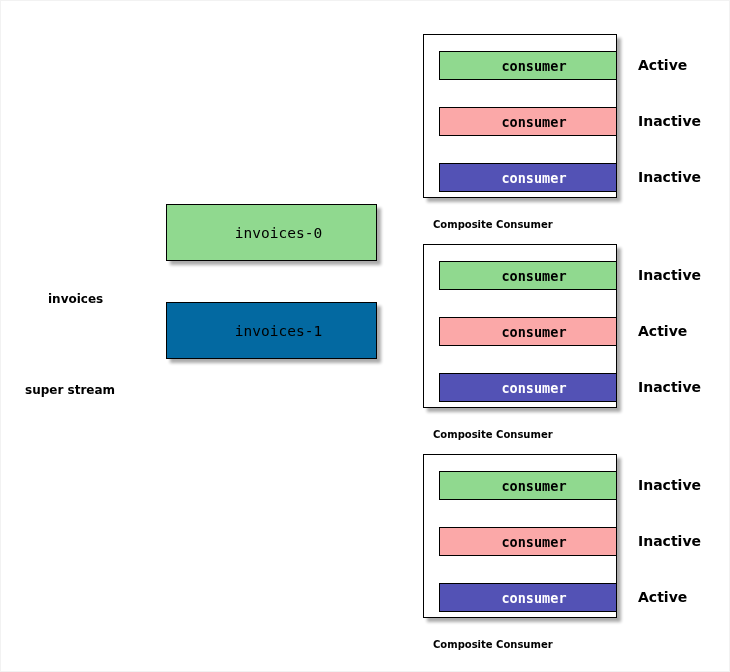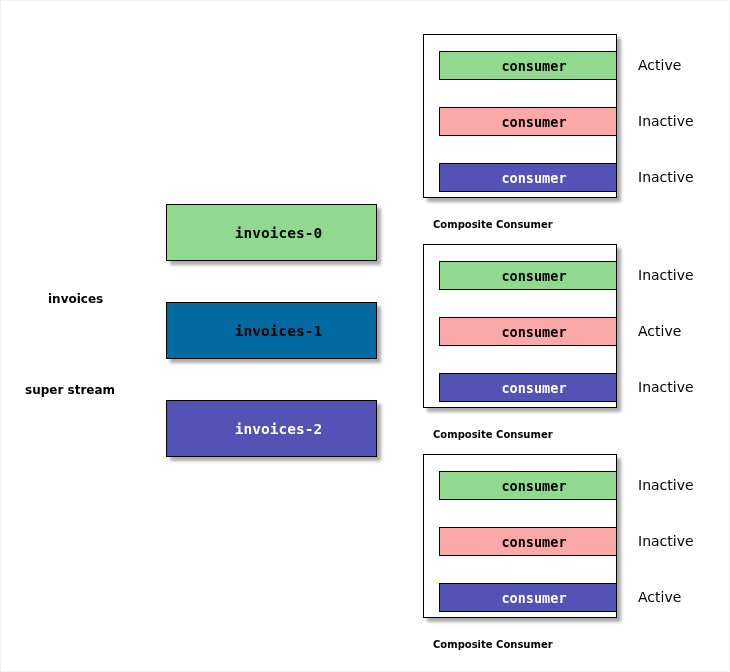--- a/index.html
+++ b/index.html
@@ -43,21 +43,21 @@
     border: 1.4px solid #000000;
     box-sizing: border-box;
     box-shadow: 4px 4px 3px rgba(0,0,0,0.33);
     display: flex;
     align-items: center;
     justify-content: center;
   }
   .stream-box .stream-label {
     font-family: "DejaVu Sans Mono", monospace;
     font-size: 14.5px;
-    font-weight: bold;
+    font-weight: normal;
     color: #000000;
     letter-spacing: 0px;
     padding-left: 14px;
   }
   .stream-box.dark .stream-label { color: #ffffff; }
 
   #stream-0 { top: 203px; }
   #stream-1 { top: 301px; }
   #stream-2 { top: 399px; }
 
@@ -107,21 +107,21 @@
     padding-left: 12px;
     letter-spacing: 0px;
   }
   .consumer-box.dark .consumer-label { color: #ffffff; }
 
   .status-label {
     position: absolute;
     left: 215px;
     font-family: "DejaVu Sans", sans-serif;
     font-size: 14px;
-    font-weight: normal;
+    font-weight: bold;
     color: #000000;
     white-space: nowrap;
     height: 29px;
     display: flex;
     align-items: center;
   }
   .status-label.s0 { top: 16px; }
   .status-label.s1 { top: 72px; }
   .status-label.s2 { top: 128px; }
 
@@ -142,23 +142,20 @@
 <div id="canvas">
 
   <div id="label-invoices" class="side-label">invoices</div>
   <div id="label-superstream" class="side-label">super stream</div>
 
   <div id="stream-0" class="stream-box" style="background: rgb(144, 217, 143);">
     <span class="stream-label">invoices-0</span>
   </div>
   <div id="stream-1" class="stream-box" style="background: #0369a1;">
     <span class="stream-label">invoices-1</span>
-  </div>
-  <div id="stream-2" class="stream-box dark" style="background: rgb(83, 82, 181);">
-    <span class="stream-label">invoices-2</span>
   </div>
 
   <div id="group-0" class="composite-group">
     <div class="composite-box">
       <div class="consumer-row r0">
         <div class="consumer-box" style="background: rgb(144, 217, 143);">
           <span class="consumer-label">consumer</span>
         </div>
       </div>
       <div class="consumer-row r1">

